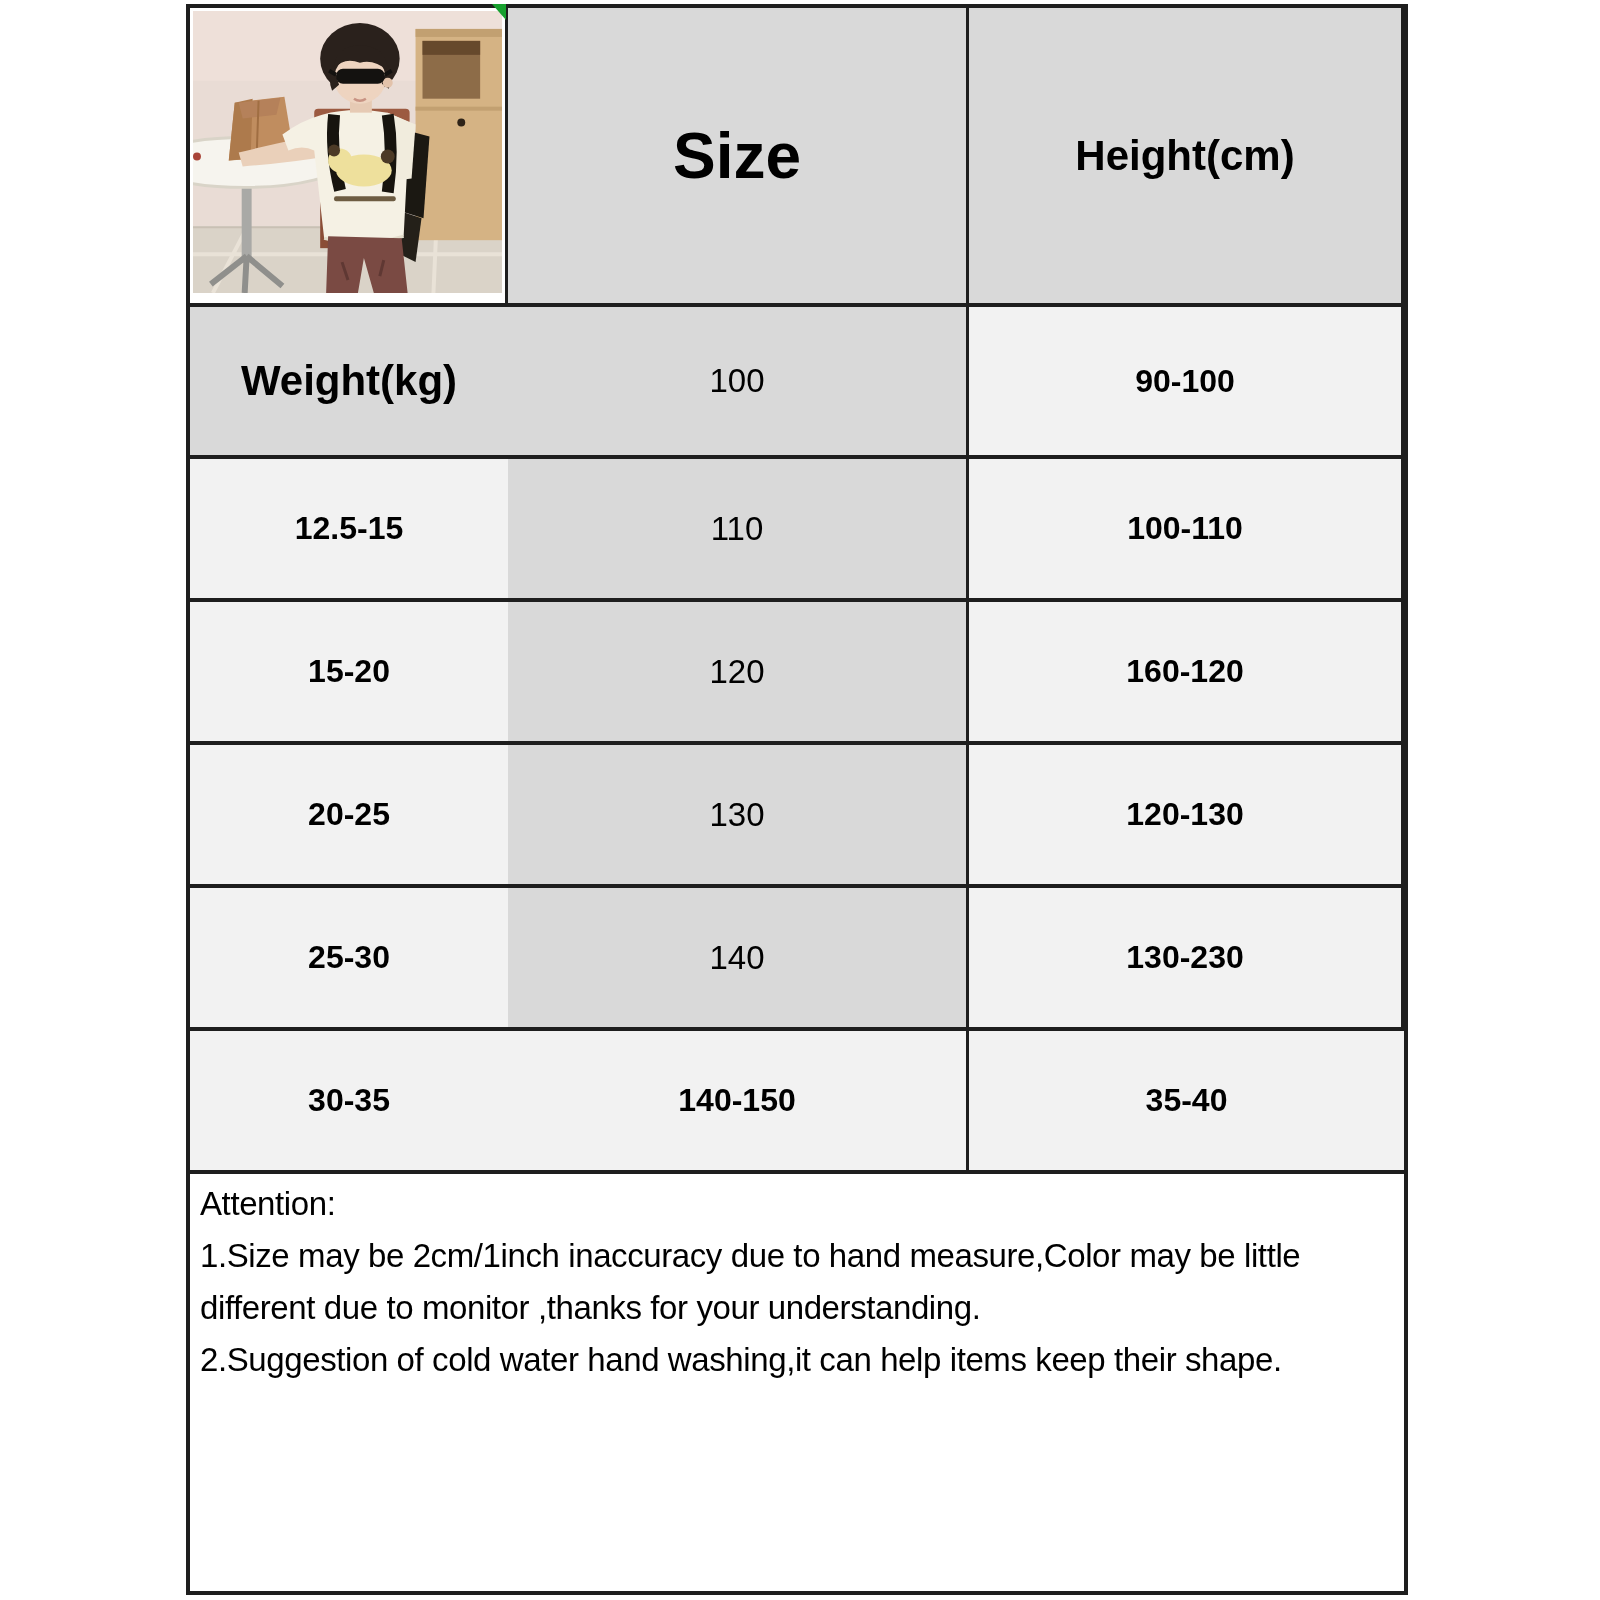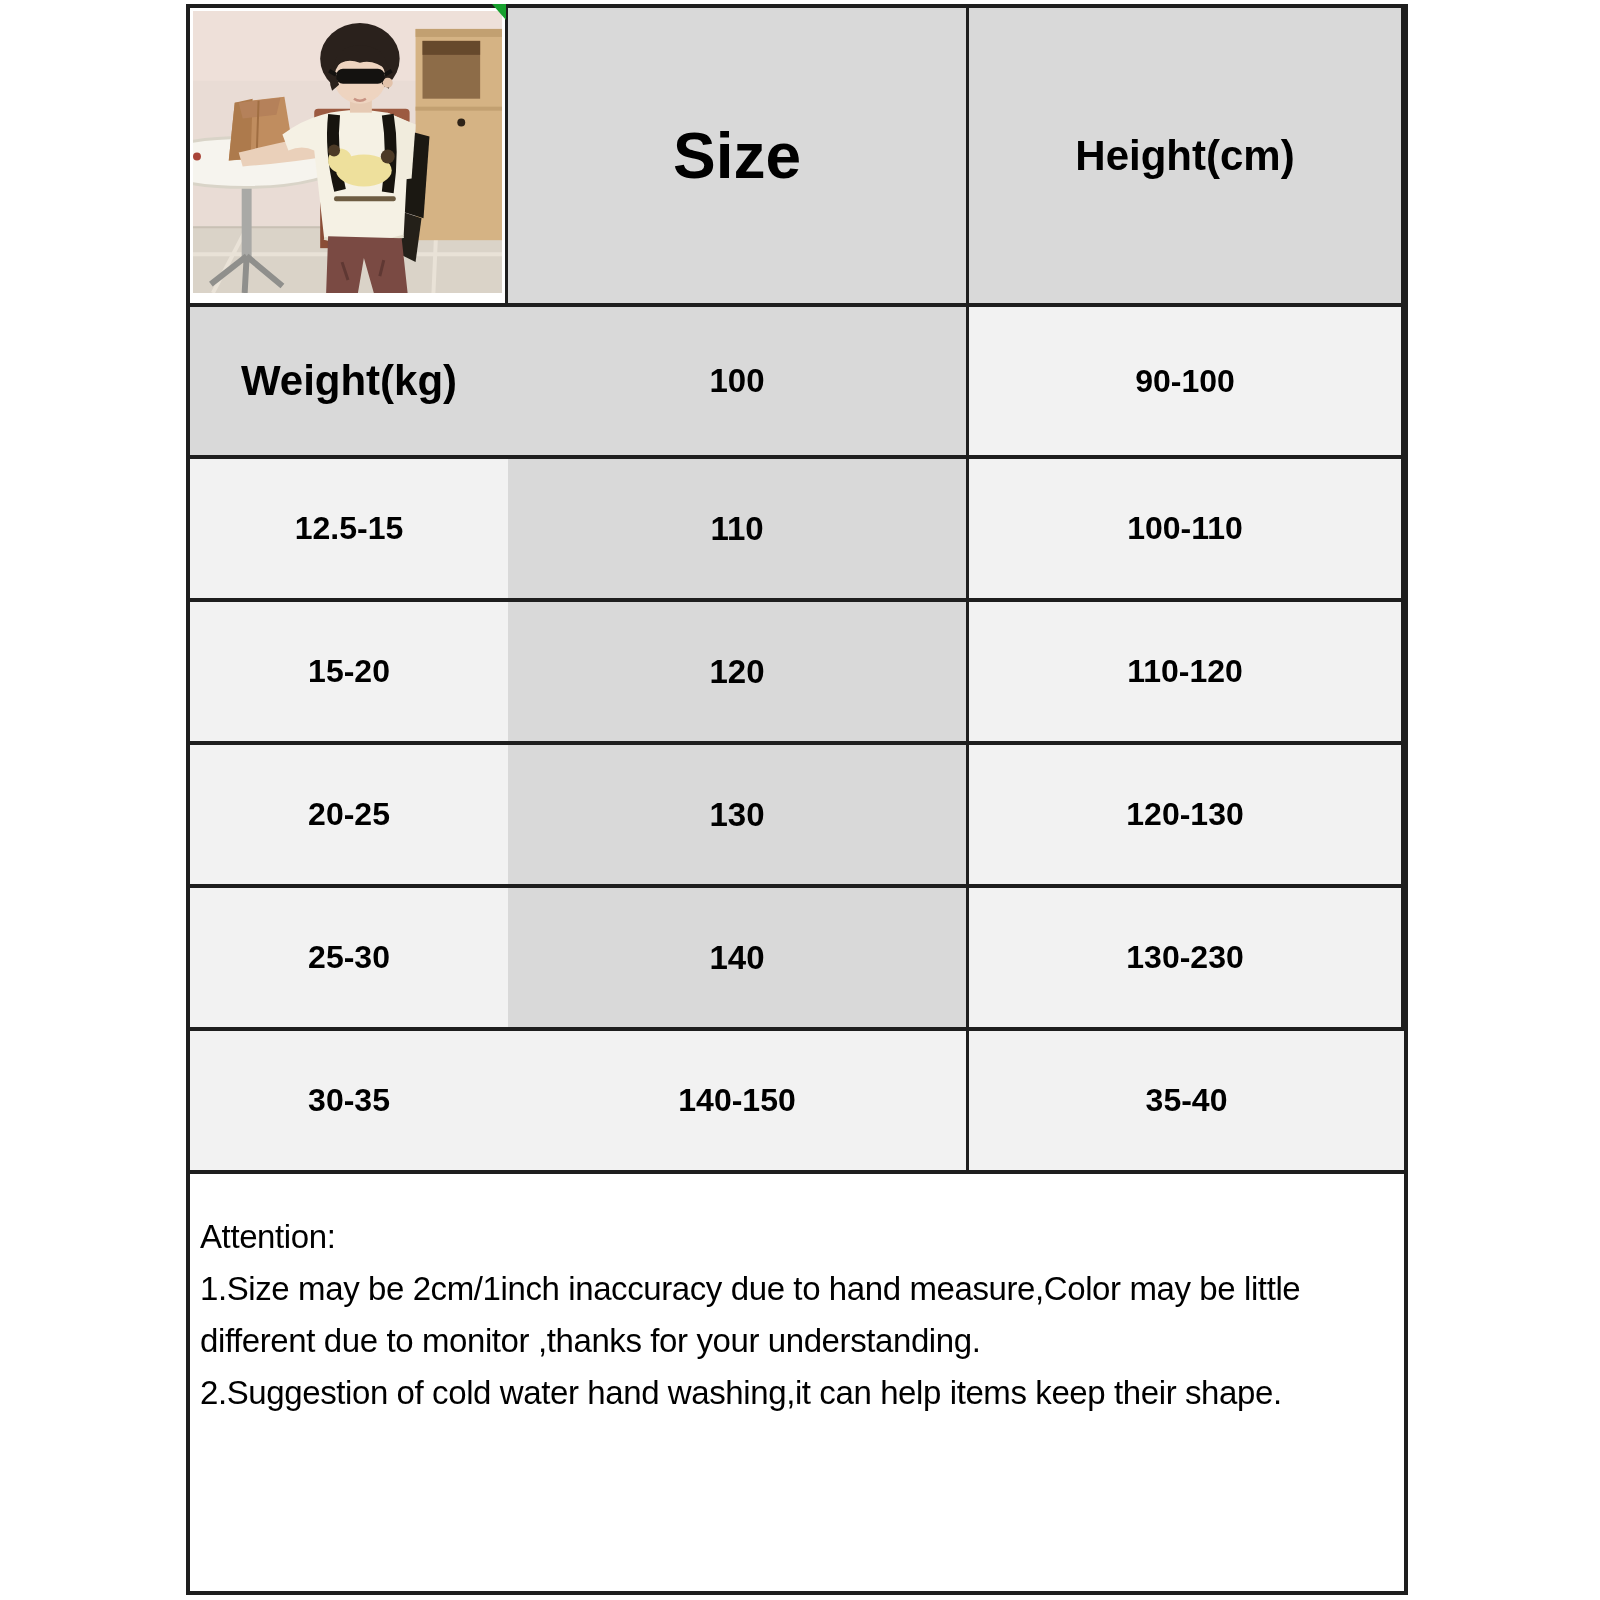--- a/index.html
+++ b/index.html
@@ -44,39 +44,38 @@
     letter-spacing:0.5px;
   }
   .col-head {
     background:var(--header-cell-bg, #d9d9d9);
     font-weight:bold;
     font-size:42px;
   }
   .size-head { font-size:64px; }
   .size-col {
     background:var(--header-cell-bg, #d9d9d9);
-    font-weight:bold;
+    font-weight:normal;
     font-size:33px;
   }
   .data-cell {
     background:var(--data-cell-bg, #f2f2f2);
     font-weight:bold;
     font-size:32px;
   }
   .attention-cell {
     grid-column:1 / 4;
     background:#ffffff;
     border-right:none;
     border-bottom:none;
     display:block;
     padding:4px 12px 0 10px;
     font-size:33px;
     line-height:1.58;
     letter-spacing:-0.4px;
-    margin-top:33px;
   }
   .corner-marker {
     position:absolute;
     left:302px; top:-4px;
     width:0; height:0;
     border-top:16px solid var(--marker-green, #17a02e);
     border-left:14px solid transparent;
   }
 </style>
 </head>
@@ -173,21 +172,21 @@
 
   <div class="cell size-col">100</div>
   <div class="cell data-cell">90-100</div>
   <div class="cell data-cell no-r">12.5-15</div>
 
   <div class="cell size-col">110</div>
   <div class="cell data-cell">100-110</div>
   <div class="cell data-cell no-r">15-20</div>
 
   <div class="cell size-col">120</div>
-  <div class="cell data-cell">110-120</div>
+  <div class="cell data-cell">160-120</div>
   <div class="cell data-cell no-r">20-25</div>
 
   <div class="cell size-col">130</div>
   <div class="cell data-cell">120-130</div>
   <div class="cell data-cell no-r">25-30</div>
 
   <div class="cell size-col">140</div>
   <div class="cell data-cell">130-230</div>
   <div class="cell data-cell no-r">30-35</div>
 

